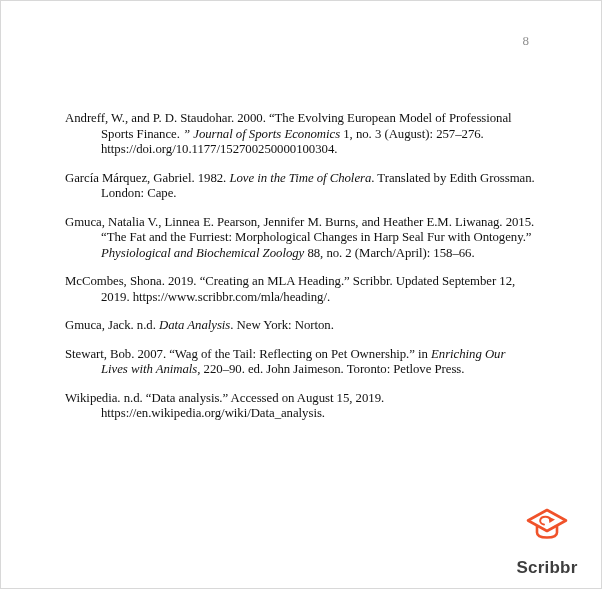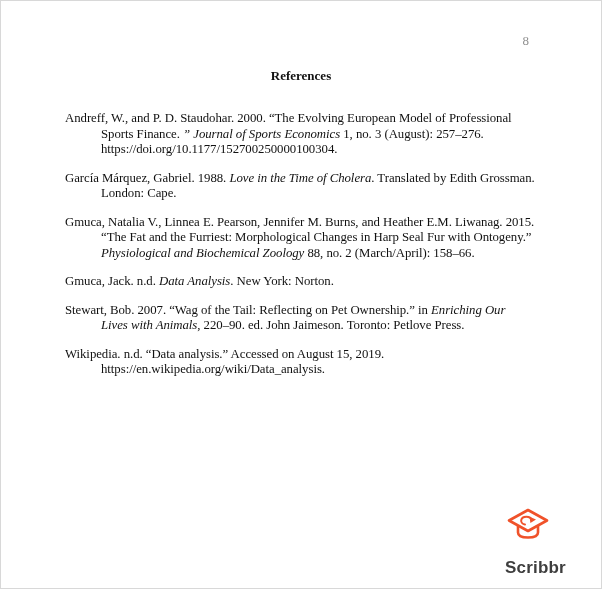--- a/index.html
+++ b/index.html
@@ -53,44 +53,45 @@
     letter-spacing: -0.05px;
   }
   .ref-entry em { font-style: italic; }
   .logo {
     position: absolute;
     right: 12px;
     bottom: 10px;
     width: 84px;
     display: flex;
     flex-direction: column;
+    align-items: center;
     gap: 16px;
   }
   .logo-icon { color: var(--brand-orange); }
   .logo-text {
     font-family: "Liberation Sans", "DejaVu Sans", sans-serif;
     font-weight: 700;
     font-size: 17px;
     color: var(--logo-text-color);
     letter-spacing: 0.2px;
   }
 </style>
 </head>
 <body>
 
 <div class="page">
 
   <div class="page-number">8</div>
 
-  <h1 class="title">References</h1>
 
   <div class="ref-list" id="ref-list">
       <p class="ref-entry"><span>Andreff, W., and P. D. Staudohar. 2000. “The Evolving European Model of Professional Sports Finance. </span><em>” Journal of Sports Economics</em><span> 1, no. 3 (August): 257–276. https://doi.org/10.1177/152700250000100304.</span></p>
-      <p class="ref-entry"><span>García Márquez, Gabriel. 1988. </span><em>Love in the Time of Cholera</em><span>. Translated by Edith Grossman. London: Cape.</span></p>
+      <p class="ref-entry"><span>García Márquez, Gabriel. 1982. </span><em>Love in the Time of Cholera</em><span>. Translated by Edith Grossman. London: Cape.</span></p>
       <p class="ref-entry"><span>Gmuca, Natalia V., Linnea E. Pearson, Jennifer M. Burns, and Heather E.M. Liwanag. 2015. “The Fat and the Furriest: Morphological Changes in Harp Seal Fur with Ontogeny.” </span><em>Physiological and Biochemical Zoology</em><span> 88, no. 2 (March/April): 158–66.</span></p>
+      <p class="ref-entry"><span>McCombes, Shona. 2019. “Creating an MLA Heading.” Scribbr. Updated September 12, 2019. https://www.scribbr.com/mla/heading/.</span></p>
       <p class="ref-entry"><span>Gmuca, Jack. n.d. </span><em>Data Analysis</em><span>. New York: Norton.</span></p>
       <p class="ref-entry"><span>Stewart, Bob. 2007. “Wag of the Tail: Reflecting on Pet Ownership.” in </span><em>Enriching Our Lives with Animals</em><span>, 220–90. ed. John Jaimeson. Toronto: Petlove Press.</span></p>
       <p class="ref-entry"><span>Wikipedia. n.d. “Data analysis.” Accessed on August 15, 2019. https://en.wikipedia.org/wiki/Data_analysis.</span></p>
     </div>
 
   <div class="logo">
     <svg class="logo-icon" width="46" height="34" viewBox="0 0 46 34" aria-hidden="true">
 
       <path d="M13 14 L13 24.5 Q13 29.5 23 29.5 Q33 29.5 33 24.5 L33 14" fill="none" stroke="currentColor" stroke-width="2.6" stroke-linecap="round"></path>
 

